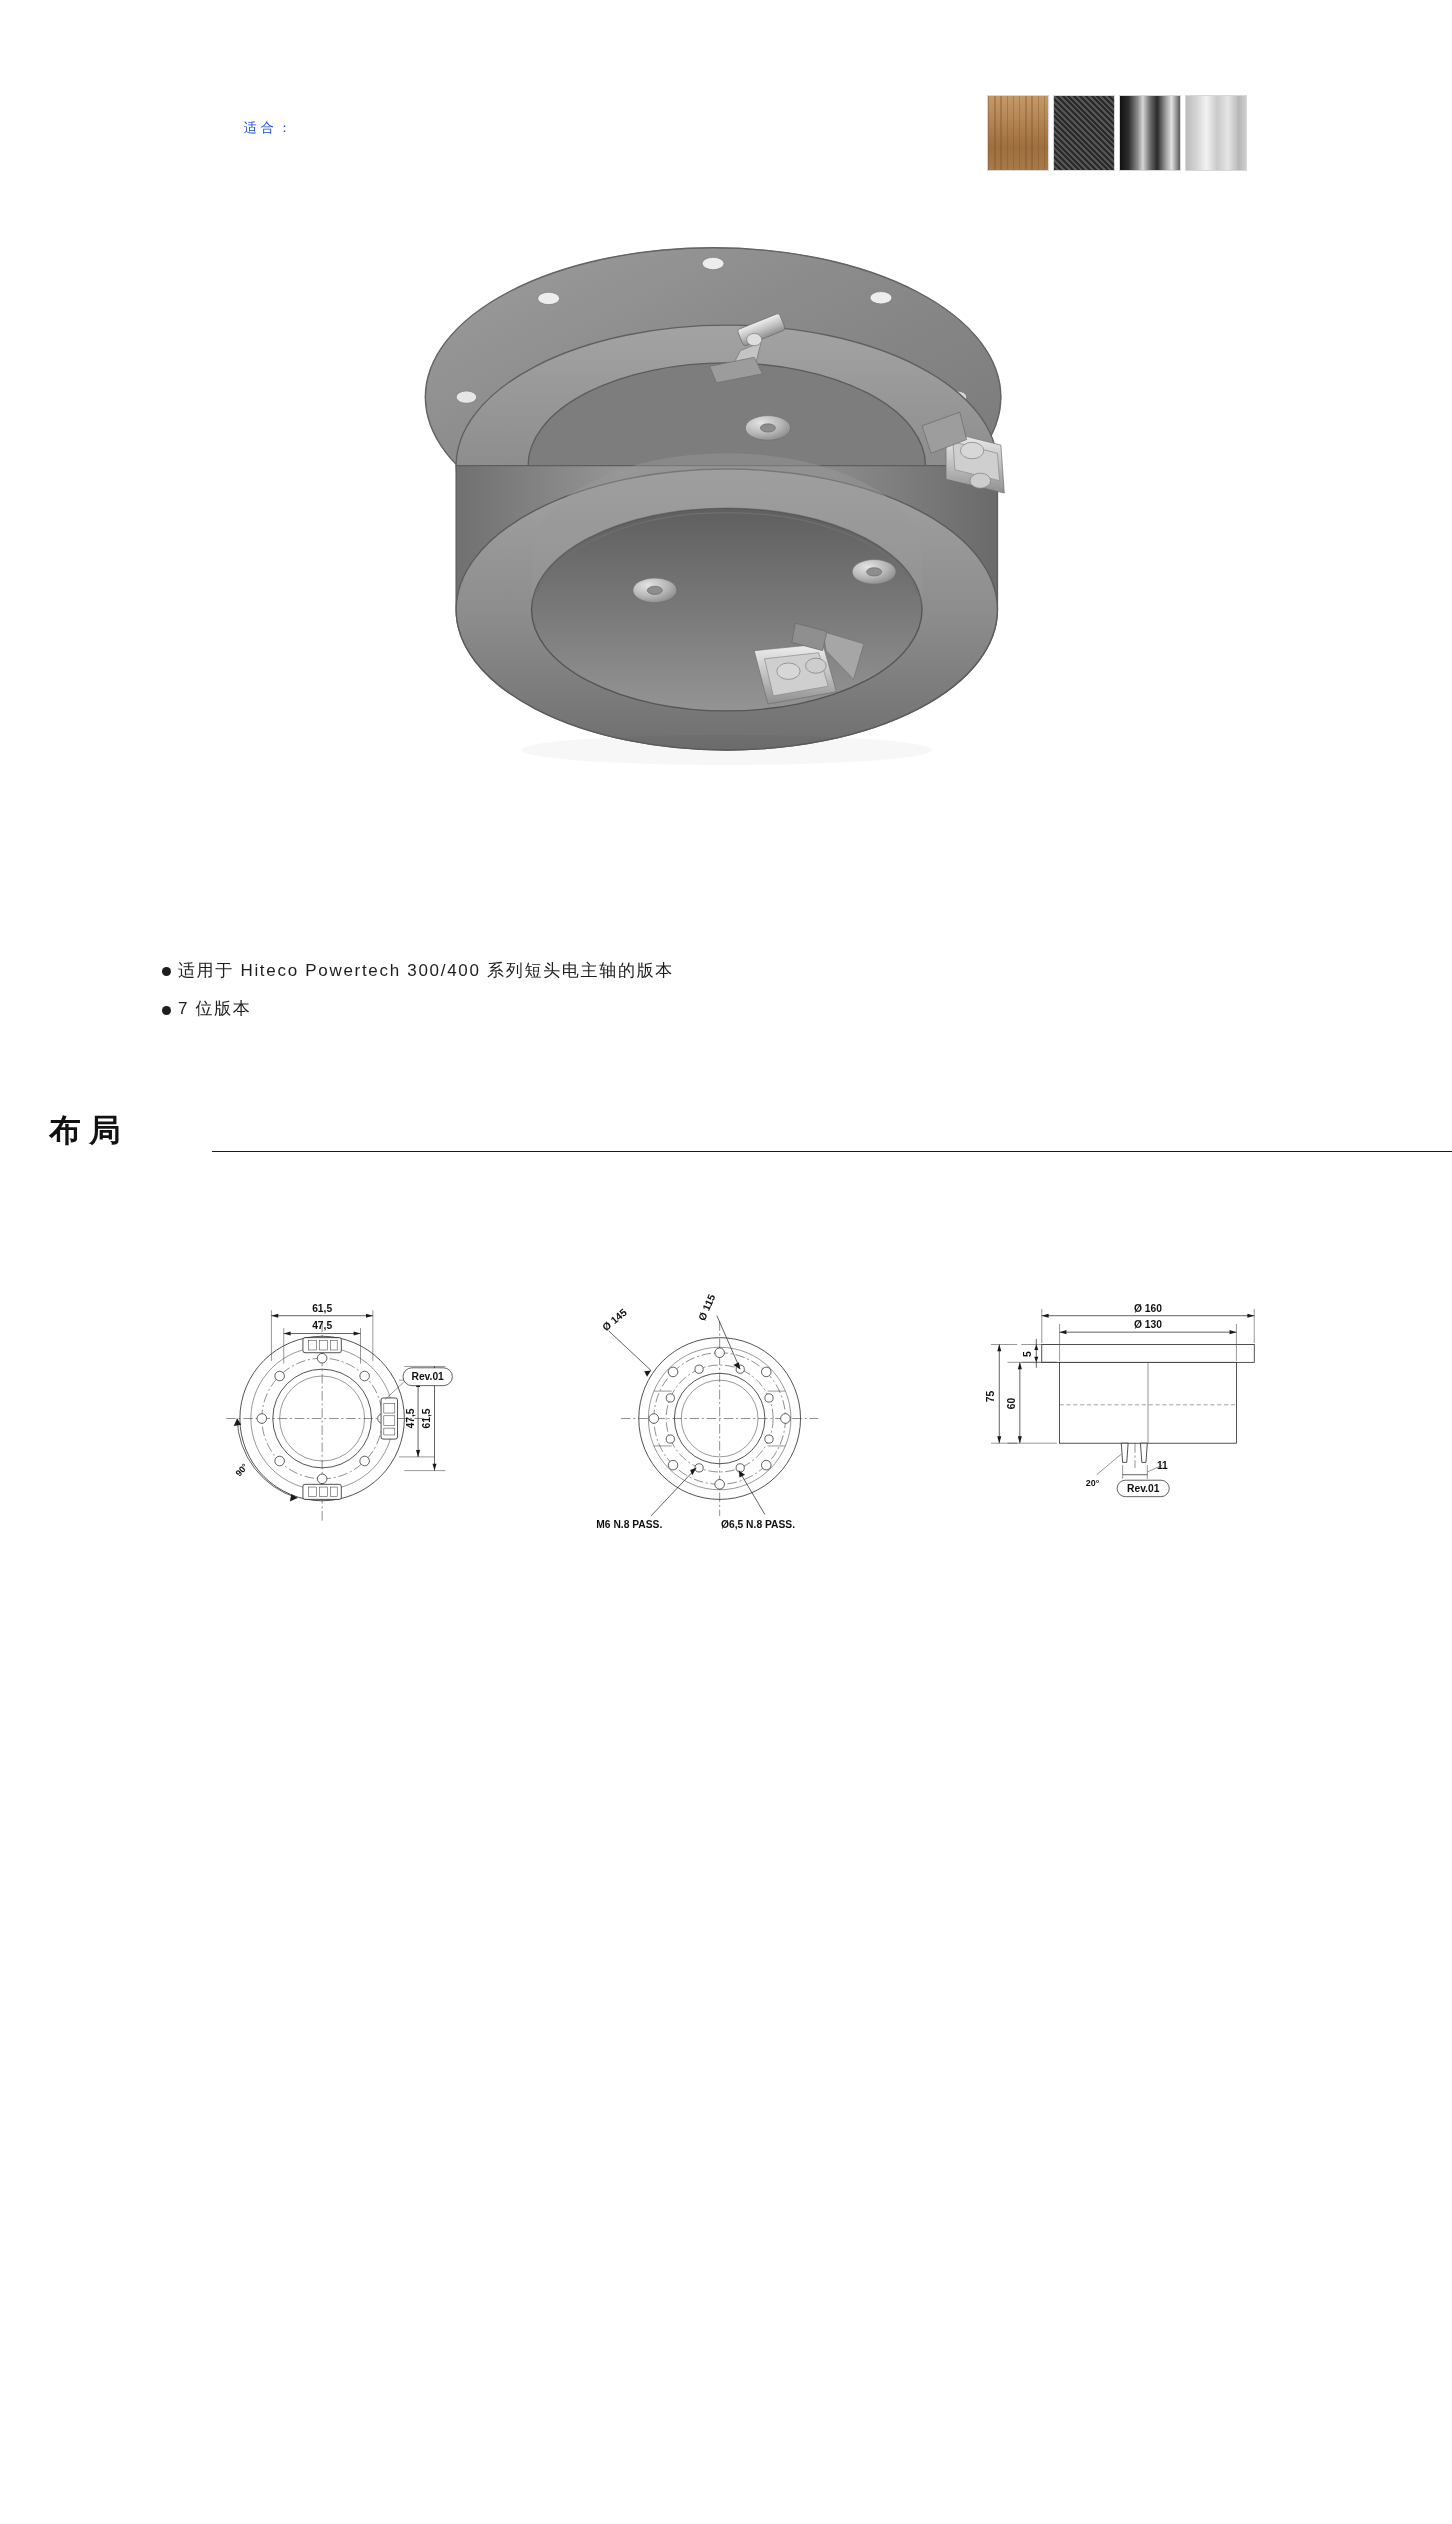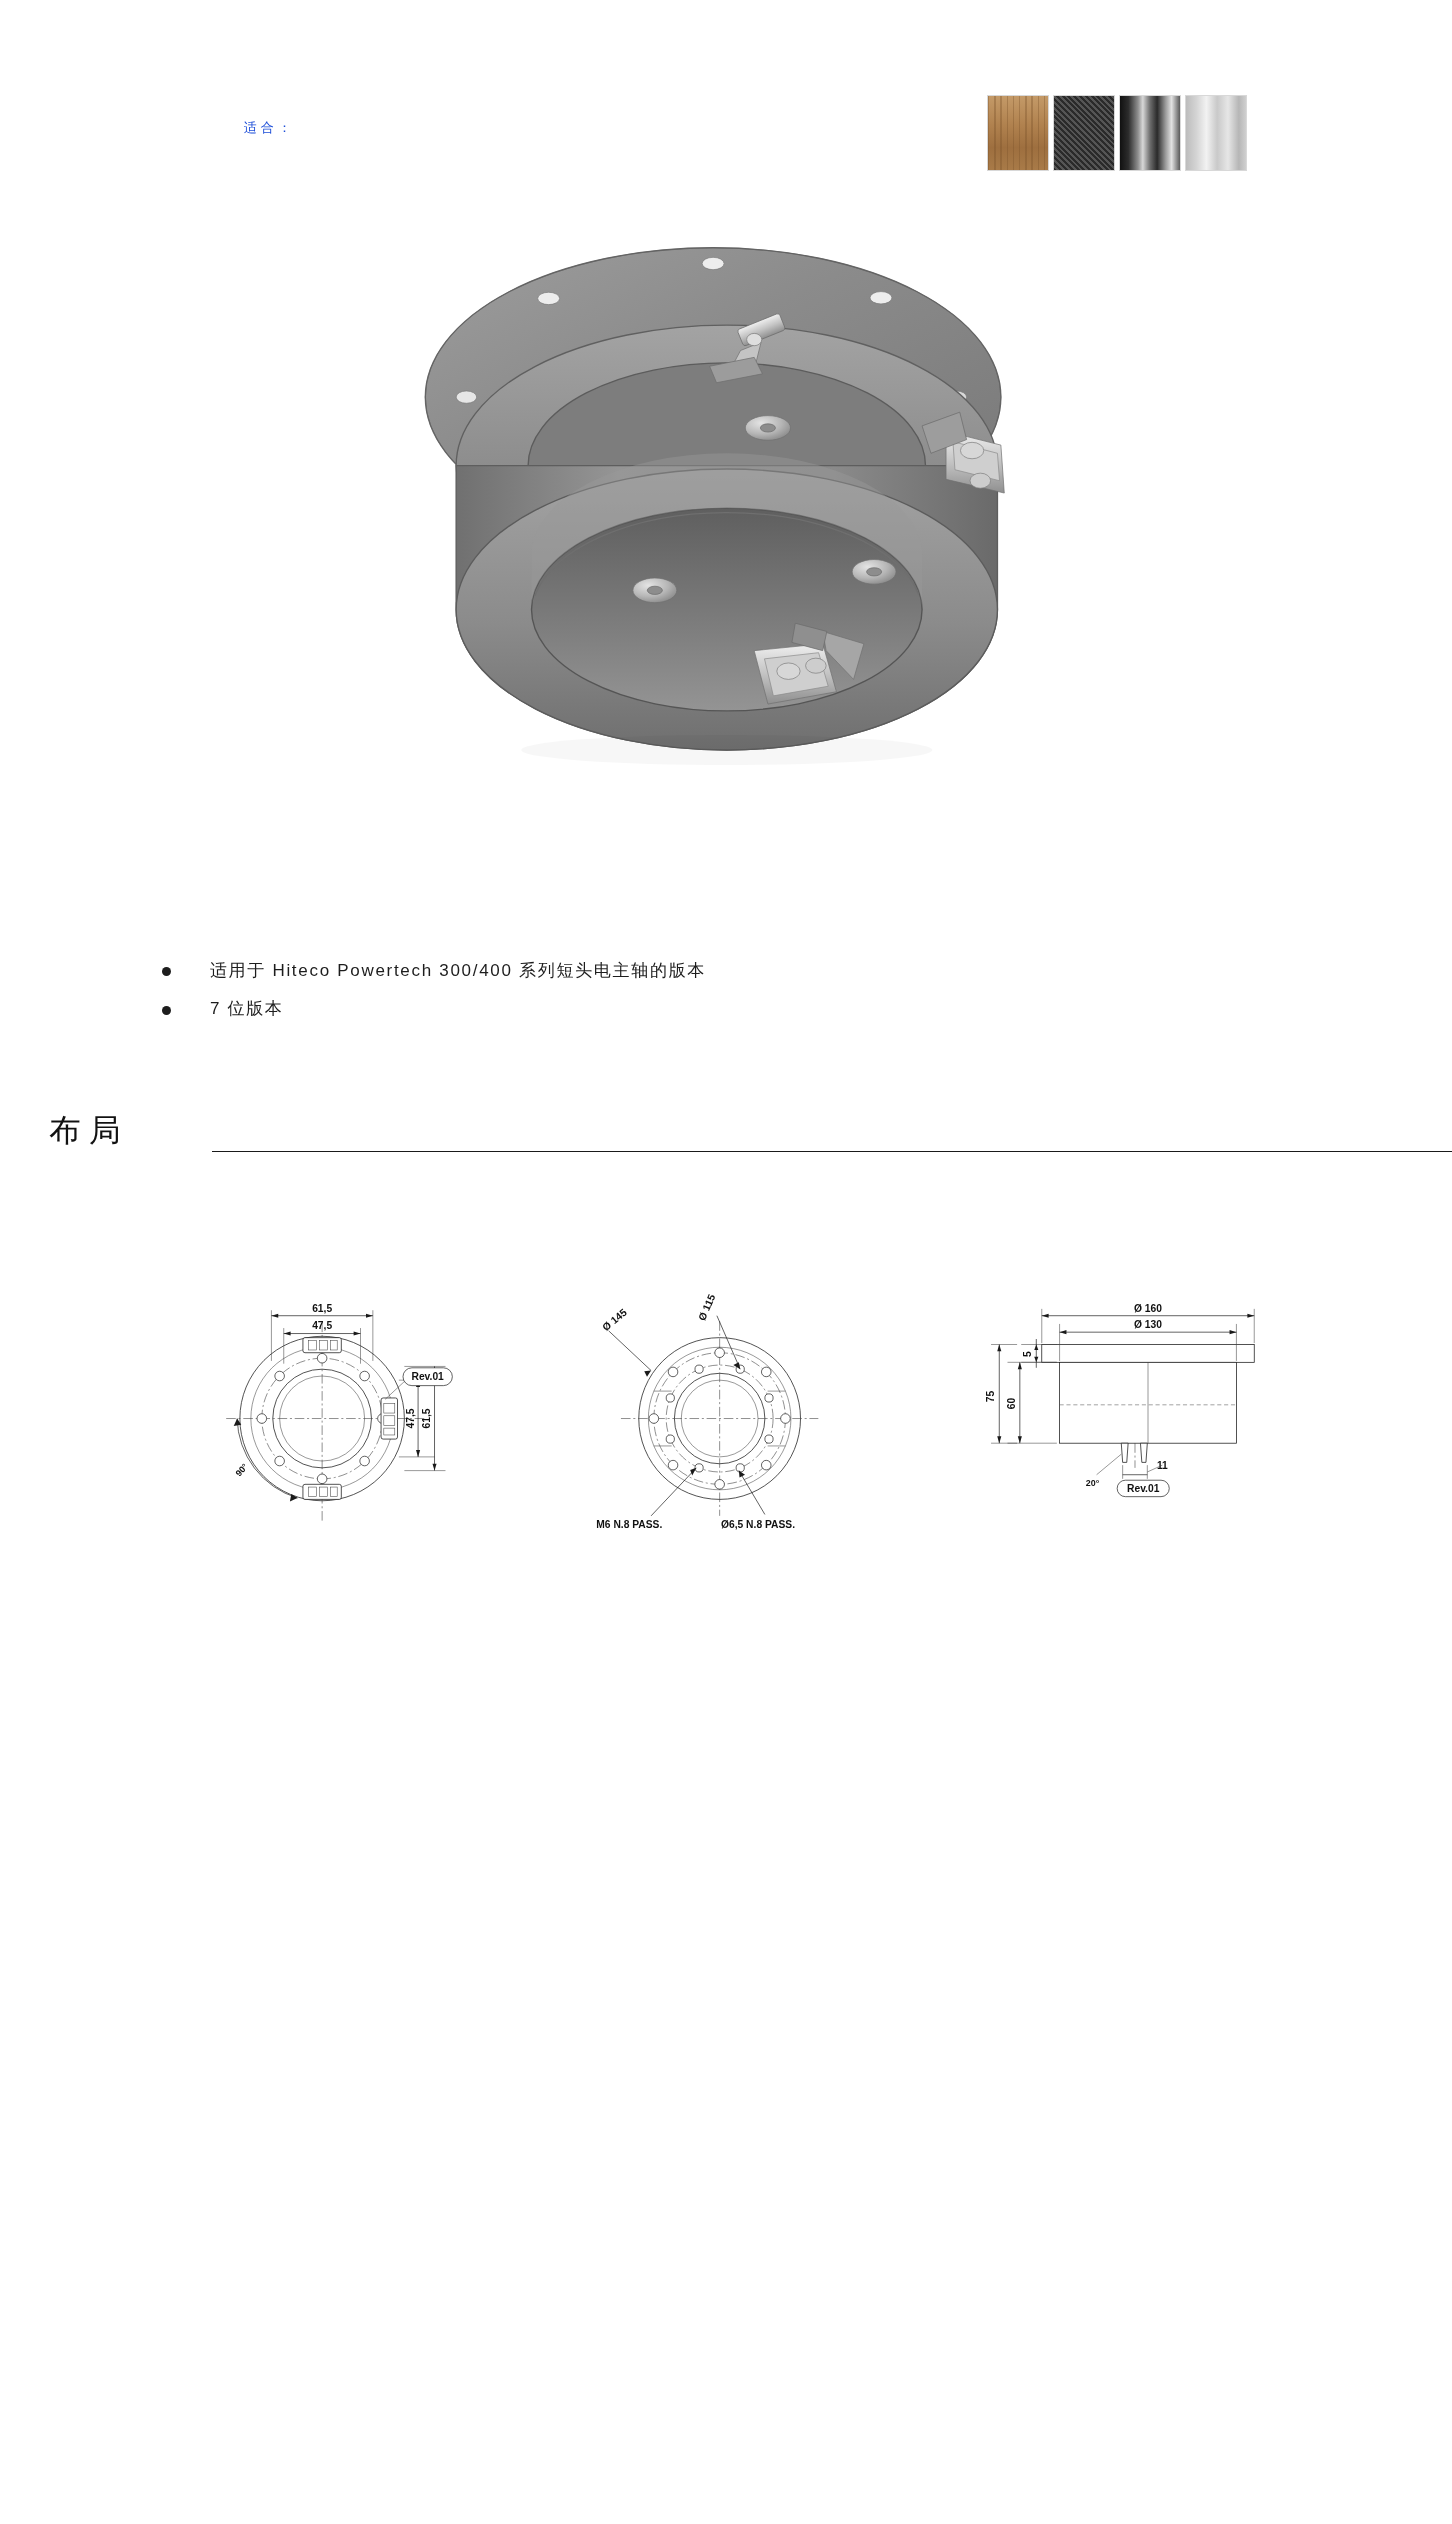--- a/index.html
+++ b/index.html
@@ -83,21 +83,20 @@
     width: 1165px;
   }
   .bullet {
     display: flex;
     align-items: flex-start;
     margin-bottom: 13.7px;
     font-size: 17px;
     line-height: 1.45;
     letter-spacing: 1.7px;
     color: #1d1d1d;
-    gap: 32px;
   }
   .bullet .dot {
     flex: none;
     width: 9px;
     height: 9px;
     background: #1d1d1d;
     border-radius: 50%;
     margin-top: 8.2px;
     margin-right: 6.9px;
   }
@@ -108,21 +107,21 @@
     left: 41px;
     top: 1110px;
     width: 1377px;
     height: 62px;
   }
   .section-title {
     position: absolute;
     left: 8.2px;
     top: 0;
     font-size: 31.5px;
-    font-weight: normal;
+    font-weight: bold;
     letter-spacing: 8.2px;
     color: #111;
   }
   .section-rule {
     position: absolute;
     left: 171px;
     top: 41px;
     width: 1257px;
     height: 1.4px;
     background: #1a1a1a;

